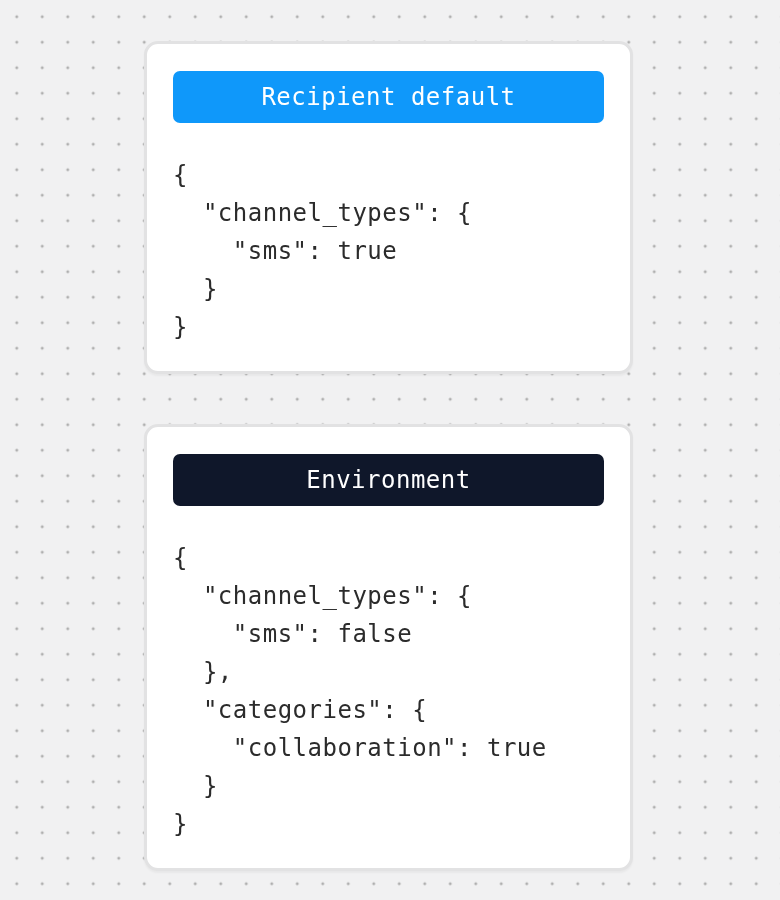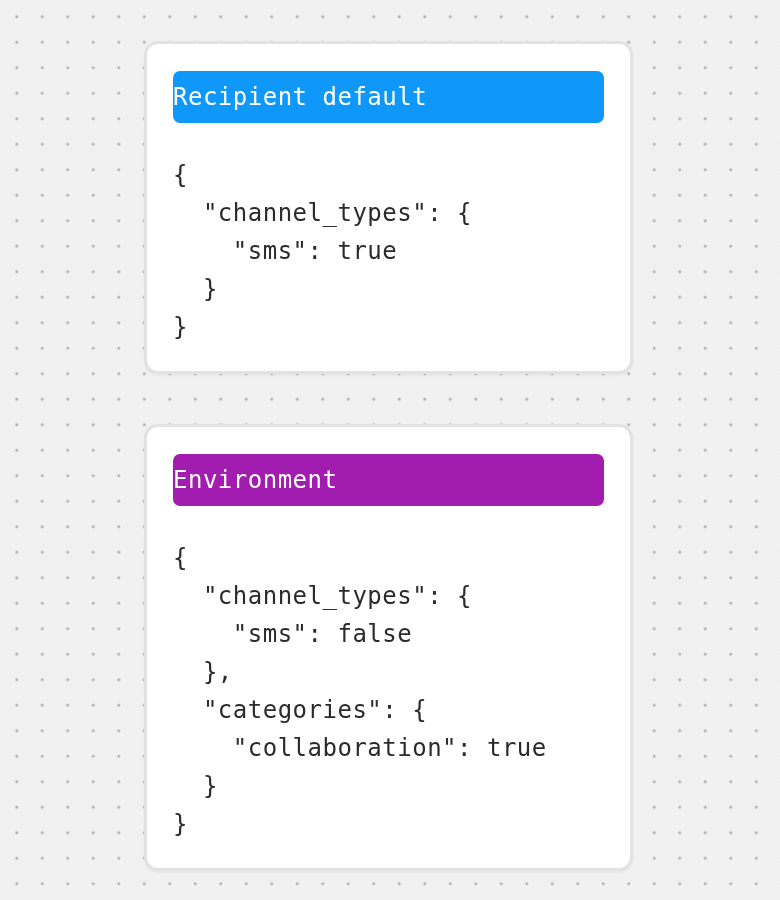--- a/index.html
+++ b/index.html
@@ -37,20 +37,21 @@
   }
 
   .card-1 { top: 41px; }
   .card-2 { top: 424px; }
 
   .card-header {
     height: 52px;
     border-radius: 7px;
     display: flex;
     align-items: center;
+    justify-content: center;
     color: #ffffff;
     font-size: 24px;
     letter-spacing: 0.5px;
     margin-bottom: 33px;
     white-space: pre;
   }
 
   .code-block {
     color: #2b2b2b;
     font-size: 24px;
@@ -75,21 +76,21 @@
     <div class="code-block">
       <div class="code-line">{</div>
       <div class="code-line">  "channel_types": {</div>
       <div class="code-line">    "sms": true</div>
       <div class="code-line">  }</div>
       <div class="code-line">}</div>
     </div>
   </section>
 
   <section class="card card-2">
-    <div class="card-header" style="background-color: #a21caf;">
+    <div class="card-header" style="background-color: #0f172a;">
       <span>Environment</span>
     </div>
     <div class="code-block">
       <div class="code-line">{</div>
       <div class="code-line">  "channel_types": {</div>
       <div class="code-line">    "sms": false</div>
       <div class="code-line">  },</div>
       <div class="code-line">  "categories": {</div>
       <div class="code-line">    "collaboration": true</div>
       <div class="code-line">  }</div>

